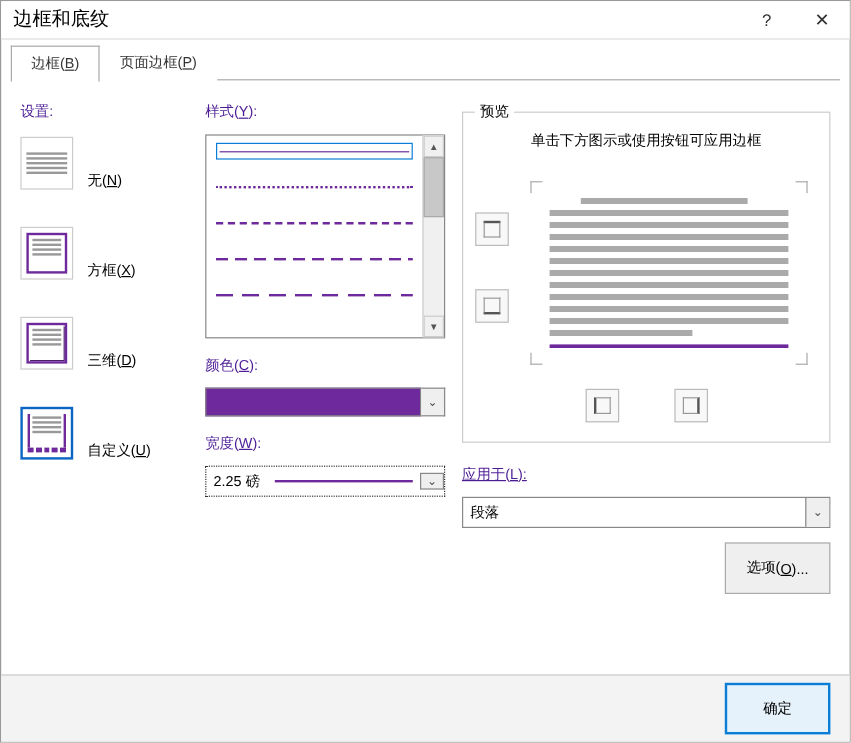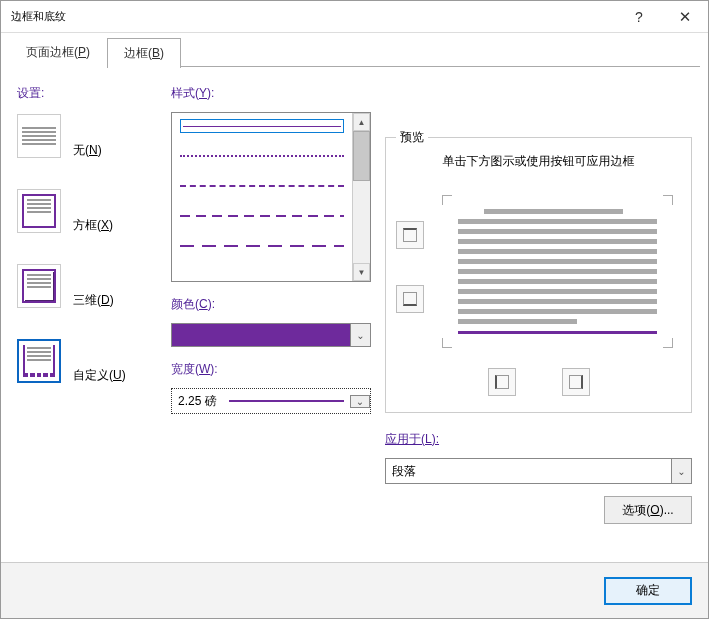--- a/index.html
+++ b/index.html
@@ -1,30 +1,30 @@
 <!DOCTYPE html>
 <html><head>
 <meta charset="utf-8">
 <style>
 * { box-sizing: border-box; margin: 0; padding: 0; font-family: "Microsoft YaHei", "Segoe UI", sans-serif; font-size: 12px; }
 body { background: #fff; }
 .dialog { width: 709px; height: 619px; border: 1px solid #999; background: #fff; display: flex; flex-direction: column; }
 .titlebar { height: 32px; background: #fff; border-bottom: 1px solid #ddd; display: flex; align-items: center; padding: 0 0 0 10px; }
-.titlebar-text { flex: 1; font-size: 11px; color: #000; }
+.titlebar-text { flex: 1; font-size: 16px; color: #000; }
 .tb-btn { width: 46px; height: 30px; display: flex; align-items: center; justify-content: center; font-size: 14px; color: #333; cursor: pointer; }
 .tb-btn.close { font-size: 15px; }
 .tab-strip { display: flex; align-items: flex-end; height: 34px; padding: 8px 8px 0 8px; }
 .tab { padding: 6px 16px; border: 1px solid transparent; border-bottom: none; background: transparent; cursor: pointer; color: #333; }
 .tab.active { border-color: #aaa; background: #fff; position: relative; top: 1px; }
 .tab-sep { flex: 1; border-bottom: 1px solid #aaa; height: 1px; align-self: flex-end; }
 .tab u { text-decoration: underline; }
 .content { flex: 1; display: flex; padding: 18px 16px 0 16px; gap: 14px; }
 .col1 { width: 140px; }
 .col2 { width: 200px; }
-.col3 { flex: 1; margin-top: 44px; }
+.col3 { flex: 1; }
 .section-label { font-size: 12px; color: #4c1d95; margin-bottom: 10px; }
 .setting-item { display: flex; align-items: center; gap: 12px; margin-bottom: 28px; cursor: pointer; }
 .setting-thumb { width: 44px; height: 44px; border: 1px solid #ccc; background: #fff; display: flex; align-items: center; justify-content: center; flex-direction: column; padding: 4px; }
 .setting-thumb.selected { border: 2px solid #0a66c2; }
 .thumb-lines { display: flex; flex-direction: column; gap: 2px; width: 100%; }
 .tline { height: 2px; background: #999; }
 .thumb-frame { border: 2px solid #6e2a9c; width: 100%; height: 100%; padding: 3px; display:flex; flex-direction:column; gap:2px; }
 .thumb-custom { width:100%; height:100%; display:flex; flex-direction:column; }
 .thumb-custom .body { flex:1; border-left:2px solid #6e2a9c; border-right:2px solid #6e2a9c; display:flex; flex-direction:column; gap:2px; padding:2px; }
 .thumb-custom .dash-row { height:4px; display:flex; gap:2px; }
@@ -67,38 +67,38 @@
 .para { margin:14px 16px; display:flex; flex-direction:column; gap:5px; }
 .pline { height:5px; background:#aaa; }
 .pline.short { width:60%; }
 .pline.indent { margin-left:26px; width:70%; }
 .pline.btm { height:3px; background:#6e2a9c; margin-top:2px; }
 .hbtns { display:flex; gap:46px; justify-content:center; margin-top:20px; }
 .apply-label { margin-top:18px;text-decoration:underline; }
 .apply-dd { display:flex; margin-top:6px; border:1px solid #888; height:26px; }
 .apply-val { flex:1; padding:4px 6px; }
 .opt-row { display:flex; justify-content:flex-end; margin-top:12px; }
-.button { min-width:88px; height:28px; border:1px solid #aaa; background:#efefef; cursor:pointer; display:flex; align-items:center; justify-content:center; }
+.button { min-width:88px; height:43px; border:1px solid #aaa; background:#efefef; cursor:pointer; display:flex; align-items:center; justify-content:center; }
 .footer { height:56px; border-top:1px solid #ccc; margin-top:8px; display:flex; justify-content:flex-end; align-items:center; gap:14px; padding:0 16px; background:#f3f3f3; }
 .button.primary { border:2px solid #0a7dd6; background:#e6f2fb; }
 </style>
 </head>
 <body>
 
 <div class="dialog">
 
   <div class="titlebar">
     <div class="titlebar-text">边框和底纹</div>
     <div class="tb-btn">?</div>
     <div class="tb-btn close">✕</div>
   </div>
 
   <div class="tab-strip">
+    <div class="tab active"><span>边框(</span><u>B</u><span>)</span></div>
     <div class="tab"><span>页面边框(</span><u>P</u><span>)</span></div>
-    <div class="tab active"><span>边框(</span><u>B</u><span>)</span></div>
     <div class="tab-sep"></div>
   </div>
 
   <div class="content">
 
     <div class="col1">
       <div class="section-label">设置:</div>
 
       <div class="setting-item">
         <div class="setting-thumb">

